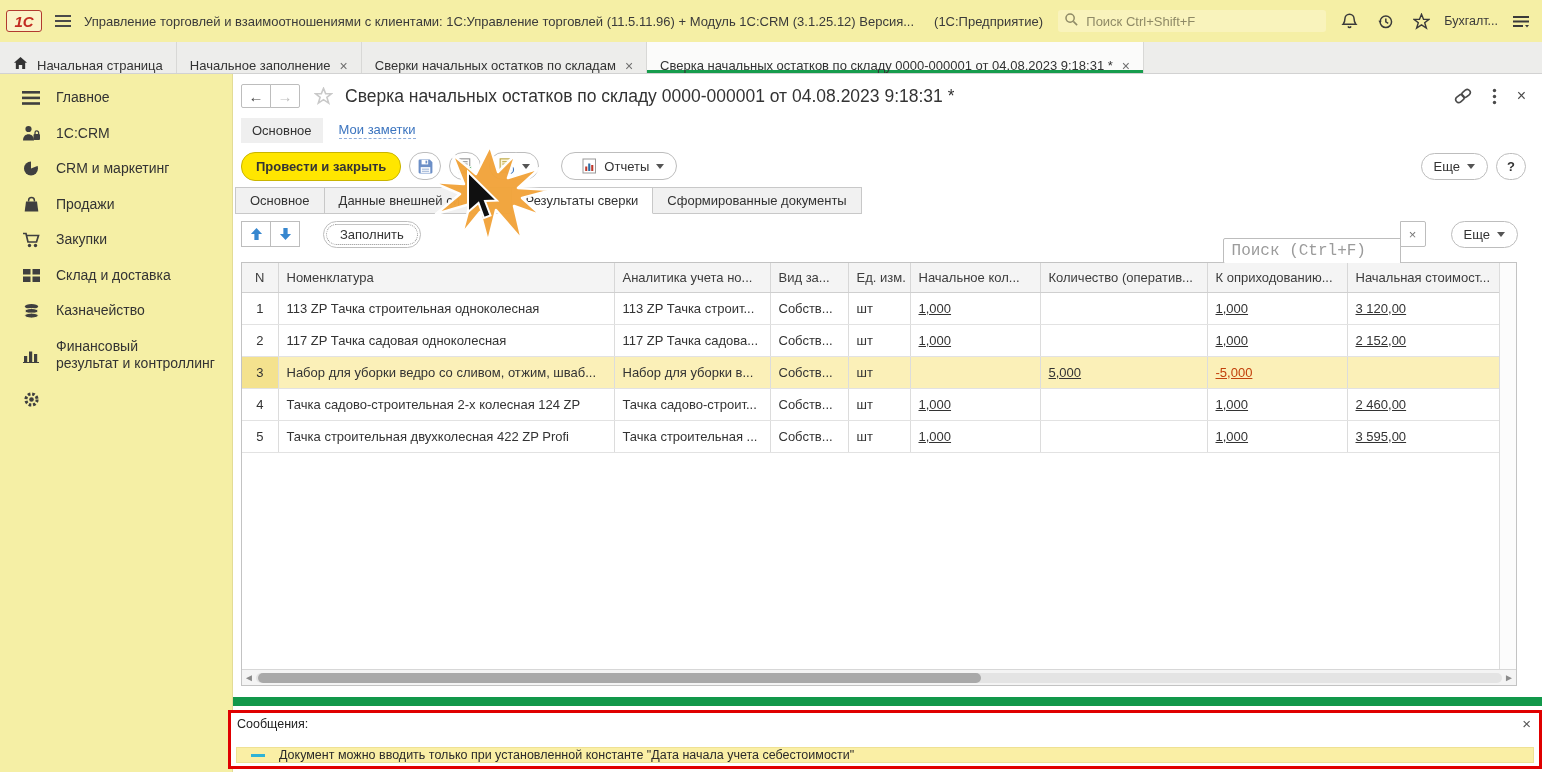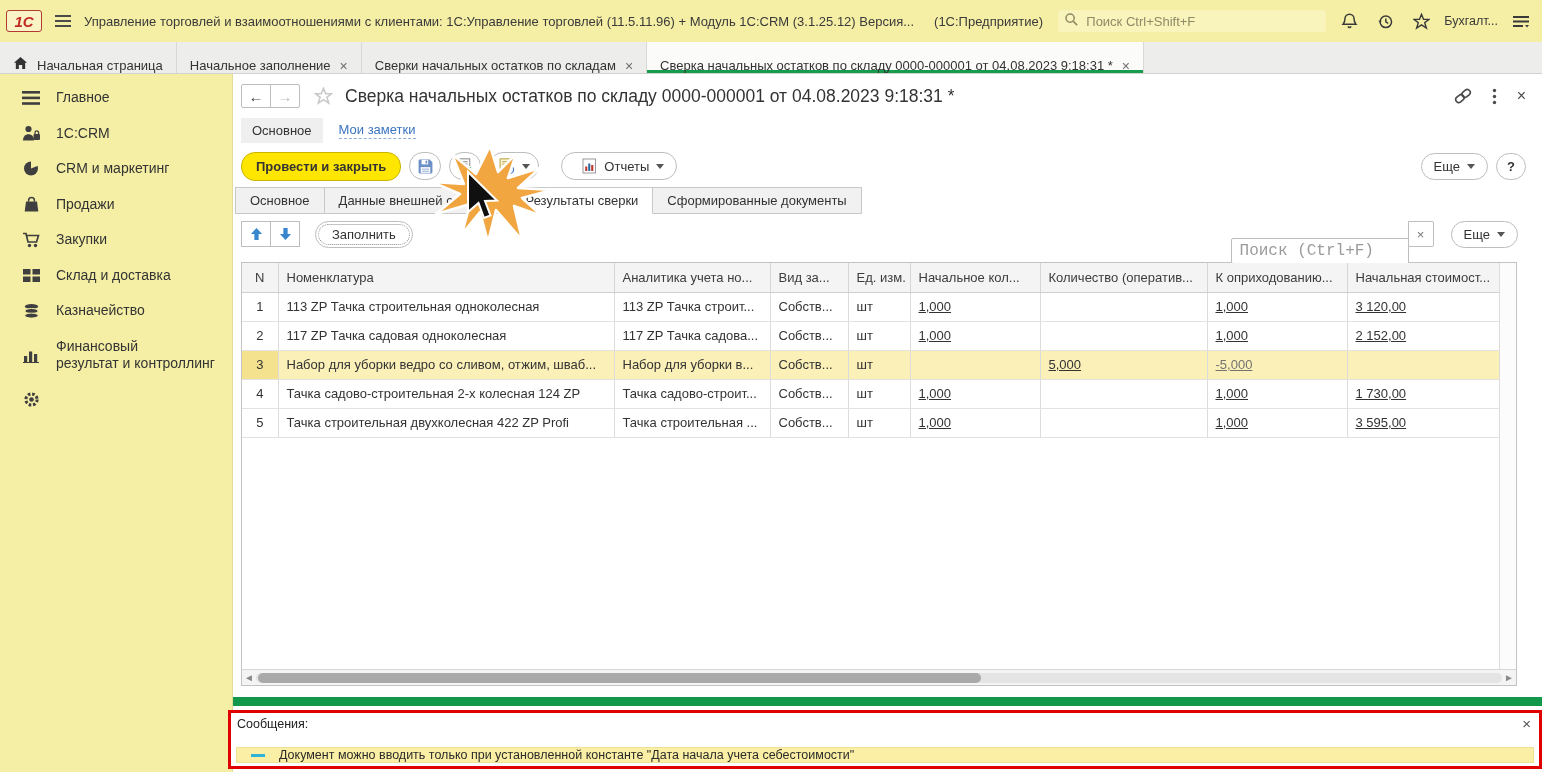--- a/index.html
+++ b/index.html
@@ -55,43 +55,43 @@
   .splitbtn { height:28px; padding:0 8px;}
   .caret { width:0; height:0; border-left:4px solid transparent; border-right:4px solid transparent; border-top:5px solid #555; display:inline-block;}
   .tb-spacer { flex:1; }
   .btn-help { width:30px; justify-content:center; font-weight:bold;}
   
   .inner-tabs { height:28px; display:flex; align-items:flex-end; padding-left:2px;}
   .itab { background:#F1F1F1; border:1px solid #C8C8C8; padding:5px 14px; margin-right:-1px; cursor:pointer; color:#333; white-space:nowrap; overflow:hidden;}
   .itab.wide { width:188px; }
   .itab.active { background:#fff; border-bottom-color:#fff; position:relative; z-index:2;}
   
-  .table-toolbar { height:40px; display:flex; align-items:center; gap:7px; padding:0 24px 0 8px;}
+  .table-toolbar { height:40px; display:flex; align-items:center; gap:15px; padding:0 24px 0 8px;}
   .arrbtns { display:flex;}
   .arrbtn { width:30px; height:26px; background:#fff; border:1px solid #BDBDBD; display:flex; align-items:center; justify-content:center; cursor:pointer;}
   .arrbtn + .arrbtn { margin-left:-1px;}
   .btn-fill { margin-left:8px; padding:5px 16px; outline:1px dotted #8A8A8A; outline-offset:-4px;}
   .tsearch { margin-left:auto; display:flex; align-items:center;}
   .tsearch input { width:178px; height:26px; border:1px solid #BDBDBD; padding:0 8px; font-family:Liberation Mono, monospace; font-size:16px; color:#555; border-radius:2px 0 0 2px;margin-top:33px;}
   .tsearch input::placeholder { color:#9B9B9B;}
   .tsearch .clr { width:26px; height:26px; background:#fff; border:1px solid #BDBDBD; margin-left:-1px; display:flex; align-items:center; justify-content:center; color:#777; cursor:pointer; border-radius:0 2px 2px 0; font-size:13px;}
   .tsearch-more { margin-left:10px;}
   
   .table-wrap { margin:8px 0 0 8px; width:1276px; height:424px; border:1px solid #C3C3C3; display:flex; flex-direction:column; background:#fff;}
   .table-body-area { flex:1; display:flex; min-height:0;}
   .grid-area { width:1257px; }
   table.grid { border-collapse:collapse; table-layout:fixed; width:1257px;}
   .grid th { background:#F4F4F4; font-weight:normal; text-align:left; color:#3C3C3C; height:29px; padding:0 8px; border-right:1px solid #D7D7D7; border-bottom:1px solid #CFCFCF; white-space:nowrap; overflow:hidden;}
   .grid th.cn { text-align:center; padding:0 2px;}
-  .grid td { height:29px; padding:0 8px; border-right:1px solid #DCDCDC; border-bottom:1px solid #E2E2E2; white-space:nowrap; overflow:hidden; color:#333;}
+  .grid td { height:29px; padding:8px 8px; border-right:1px solid #DCDCDC; border-bottom:1px solid #E2E2E2; white-space:nowrap; overflow:hidden; color:#333;}
   .grid td.num { text-align:left; padding-right:10px;text-decoration:underline;}
   .grid td.cn { text-align:center; padding:0 2px;}
   tr.hl td { background:#FBF0B8; }
   tr.hl td.cn { background:#F4E28E; }
-  td.neg { color:#737373; }
+  td.neg { color:#c2410c; }
   .vscroll { flex:1; border-left:1px solid #DCDCDC; background:#FCFCFC;}
   .hscroll { height:16px; border-top:1px solid #D7D7D7; display:flex; align-items:center; background:#F4F4F4; padding:0 2px;}
   .hs-arrow { color:#8A8A8A; font-size:10px; width:10px; text-align:center; cursor:pointer; line-height:1;}
   .hs-track { flex:1; height:10px; background:#E4E4E4; border-radius:5px; position:relative; margin:0 2px;}
   .hs-thumb { position:absolute; left:2px; top:0; height:10px; width:58%; background:#A9A9A9; border-radius:5px; cursor:grab;}
   
   .greenbar { position:absolute; left:233px; right:0; top:697px; height:9px; background:#12984A;}
   .messages { position:absolute; left:228px; right:0; top:710px; height:59px; border:3px solid #E00000; background:#fff; display:flex; flex-direction:column;}
   .msg-head { display:flex; align-items:center; padding:3px 8px 16px 6px; font-size:12.5px; color:#222;}
   .msg-close { margin-left:auto; color:#555; cursor:pointer; font-size:15px; line-height:1;}
@@ -452,21 +452,21 @@
               </tr>
               <tr>
                 <td class="cn">4</td>
                 <td>Тачка садово-строительная 2-х колесная 124 ZP</td>
                 <td>Тачка садово-строит...</td>
                 <td>Собств...</td>
                 <td>шт</td>
                 <td class="num">1,000</td>
                 <td class="num"></td>
                 <td class="num">1,000</td>
-                <td class="num">1 730,00</td>
+                <td class="num">2 460,00</td>
               </tr>
               <tr>
                 <td class="cn">5</td>
                 <td>Тачка строительная двухколесная  422 ZP Profi</td>
                 <td>Тачка строительная ...</td>
                 <td>Собств...</td>
                 <td>шт</td>
                 <td class="num">1,000</td>
                 <td class="num"></td>
                 <td class="num">1,000</td>

